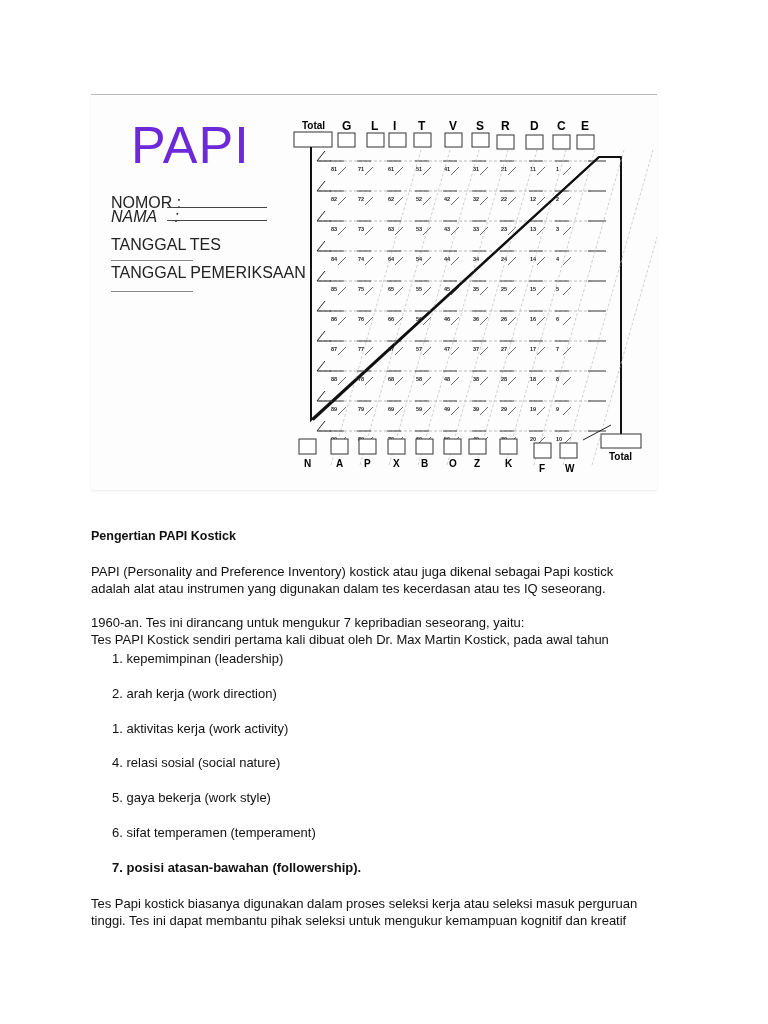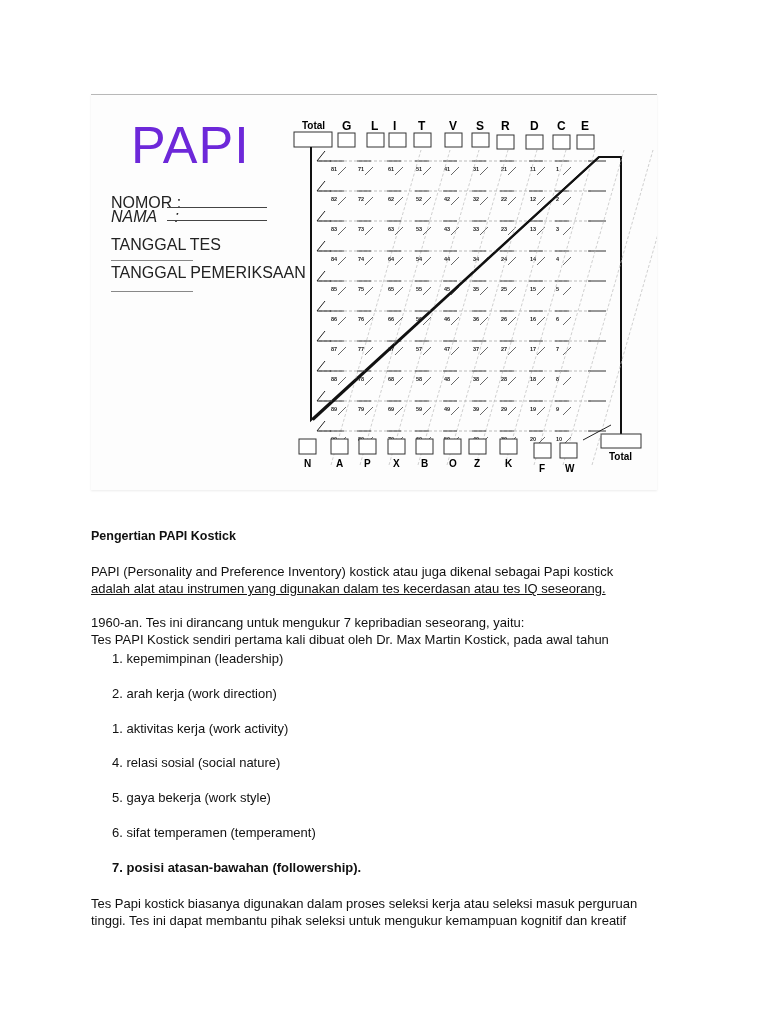--- a/index.html
+++ b/index.html
@@ -388,21 +388,21 @@
       <text x="448" y="377" font-size="10" font-weight="bold" font-family="Liberation Sans, sans-serif">F</text>
       <rect x="469" y="348" width="17" height="15" fill="#fff" stroke="#333" stroke-width="1"></rect>
       <text x="474" y="377" font-size="10" font-weight="bold" font-family="Liberation Sans, sans-serif">W</text>
     </svg>
 </div>
 
 <div class="section-title">Pengertian PAPI Kostick</div>
 
 <div id="intro">
     <div class="para" style="top: 563px;">PAPI (Personality and Preference Inventory) kostick atau juga dikenal sebagai Papi kostick</div>
-    <div class="para" style="top: 580px; text-decoration: underline;">adalah alat atau instrumen yang digunakan dalam tes kecerdasan atau tes IQ seseorang.</div>
+    <div class="para" style="top: 580px;">adalah alat atau instrumen yang digunakan dalam tes kecerdasan atau tes IQ seseorang.</div>
     <div class="para" style="top: 631px;">Tes PAPI Kostick sendiri pertama kali dibuat oleh Dr. Max Martin Kostick, pada awal tahun</div>
     <div class="para" style="top: 614px;">1960-an. Tes ini dirancang untuk mengukur 7 kepribadian seseorang, yaitu:</div>
   </div>
 <div id="items">
     <div class="item" style="top: 651px;">1. kepemimpinan (leadership)</div>
     <div class="item" style="top: 685.8px;">2. arah kerja (work direction)</div>
     <div class="item" style="top: 720.6px;">1. aktivitas kerja (work activity)</div>
     <div class="item" style="top: 755.4px;">4. relasi sosial (social nature)</div>
     <div class="item" style="top: 790.2px;">5. gaya bekerja (work style)</div>
     <div class="item" style="top: 825px;">6. sifat temperamen (temperament)</div>

